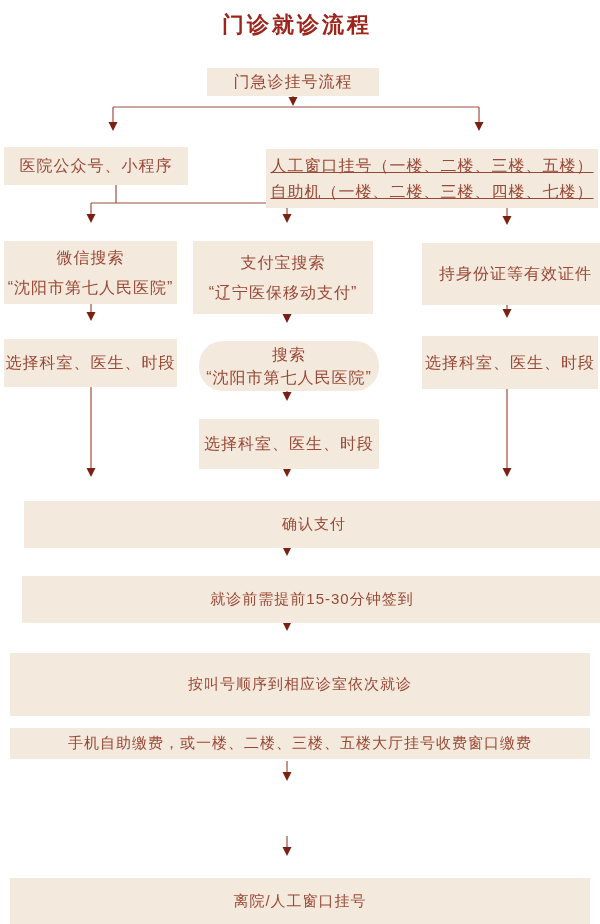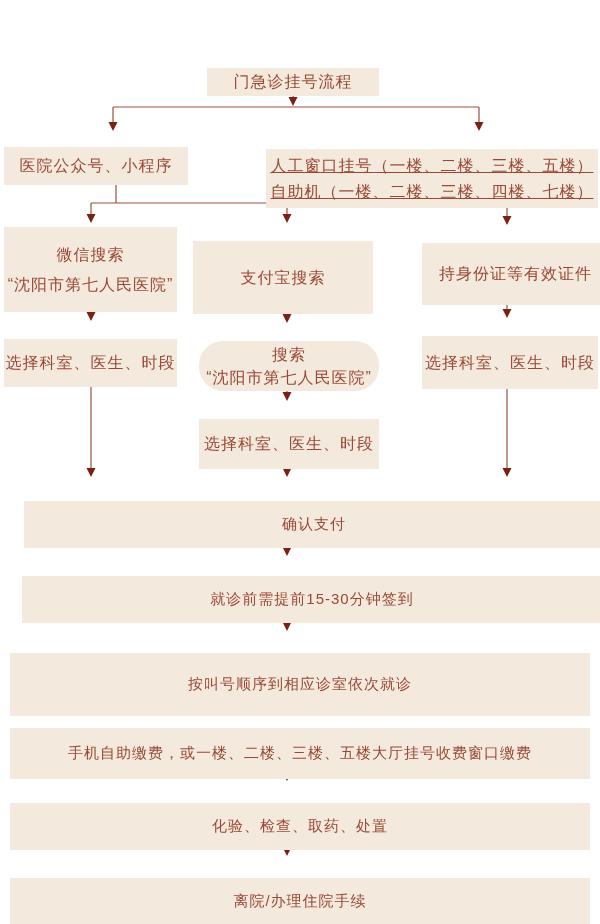--- a/index.html
+++ b/index.html
@@ -33,20 +33,21 @@
   .lh-sm{line-height:23px;border-radius:24px;}
   svg.connectors{position:absolute;left:0;top:0;}
   svg.connectors line{stroke:var(--line);stroke-width:1.2;}
   svg.connectors path.ah{fill:var(--arrow);stroke:none;}
 </style>
 </head>
 <body>
 
 <div class="canvas">
 
+  <div class="title">门诊就诊流程</div>
 
   <svg class="connectors" width="600" height="924" viewBox="0 0 600 924" aria-hidden="true">
     <g>
       <line x1="293" y1="80" x2="293" y2="98"></line>
         <path class="ah" d="M288.5,97 L297.5,97 L293,106 Z"></path>
       <line x1="113" y1="107" x2="479" y2="107"></line>
       <line x1="113" y1="107" x2="113" y2="123"></line>
         <path class="ah" d="M108.5,122 L117.5,122 L113,131 Z"></path>
       <line x1="479" y1="107" x2="479" y2="123"></line>
         <path class="ah" d="M474.5,122 L483.5,122 L479,131 Z"></path>
@@ -119,27 +120,28 @@
 
   <div class="box" style="left:4px;top:131px;width:184px;height:38px">
     <span>医院公众号、小程序</span>
   </div>
 
   <div class="box lh-md" style="left:266px;top:133px;width:332px;height:59px">
     <span>人工窗口挂号（一楼、二楼、三楼、五楼）</span>
     <span>自助机（一楼、二楼、三楼、四楼、七楼）</span>
   </div>
 
-  <div class="box lh-lg" style="left:4px;top:211px;width:173px;height:85px">
+  <div class="box lh-lg" style="left:4px;top:225px;width:173px;height:63px">
     <span>微信搜索</span>
     <span>“沈阳市第七人民医院”</span>
   </div>
 
   <div class="box lh-lg" style="left:193px;top:225px;width:180px;height:73px">
     <span>支付宝搜索</span>
+    <span>“辽宁医保移动支付”</span>
   </div>
 
   <div class="box" style="left:422px;top:227px;width:187px;height:62px">
     <span>持身份证等有效证件</span>
   </div>
 
   <div class="box" style="left:4px;top:323px;width:173px;height:48px">
     <span>选择科室、医生、时段</span>
   </div>
 
@@ -161,25 +163,22 @@
   </div>
 
   <div class="box wide" style="left:22px;top:560px;width:580px;height:47px">
     <span>就诊前需提前15-30分钟签到</span>
   </div>
 
   <div class="box wide" style="left:10px;top:637px;width:580px;height:63px">
     <span>按叫号顺序到相应诊室依次就诊</span>
   </div>
 
-  <div class="box wide" style="left:10px;top:712px;width:580px;height:51px">
+  <div class="box wide" style="left:10px;top:712px;width:580px;height:31px">
     <span>手机自助缴费，或一楼、二楼、三楼、五楼大厅挂号收费窗口缴费</span>
   </div>
 
-  <div class="box wide" style="left:10px;top:787px;width:580px;height:47px">
-    <span>化验、检查、取药、处置</span>
-  </div>
 
   <div class="box wide" style="left:10px;top:862px;width:580px;height:47px">
-    <span>离院/办理住院手续</span>
+    <span>离院/人工窗口挂号</span>
   </div>
 
 </div>
 
 </body></html>

